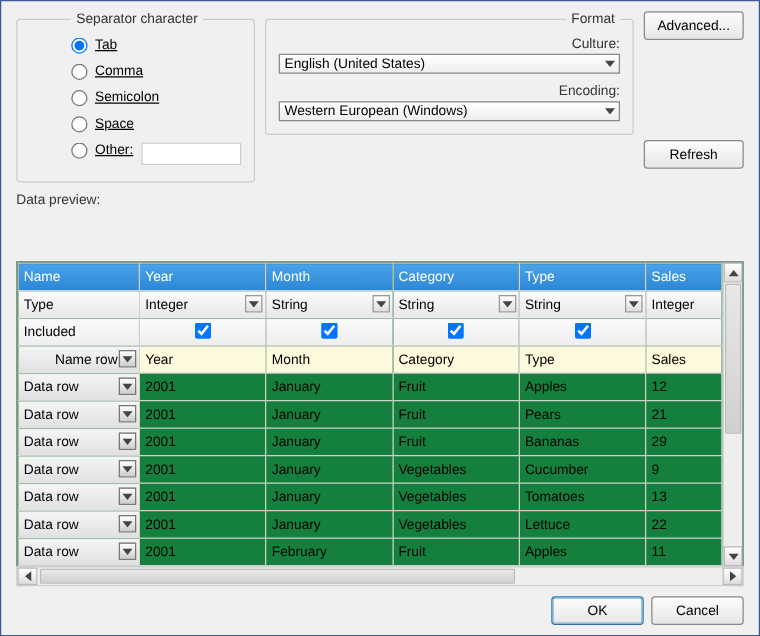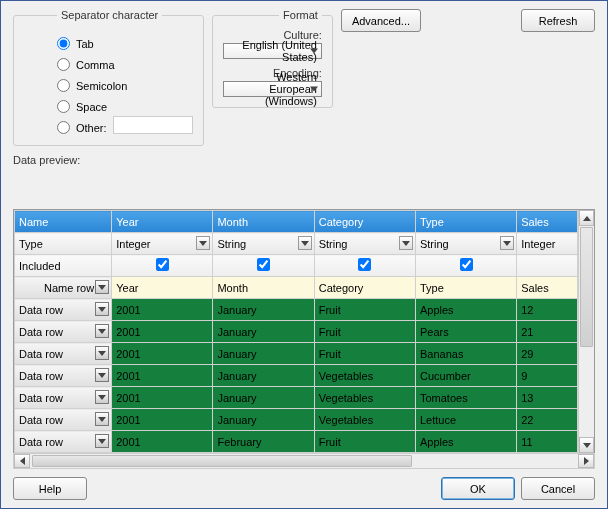--- a/index.html
+++ b/index.html
@@ -7,28 +7,28 @@
 .window { width: 608px; height: 509px; border: 1px solid #3b5998; background: #f0f0f0; display: flex; flex-direction: column; }
 .titlebar { height: 28px; background: linear-gradient(#f8f8f8, #e0e0e0); border-bottom: 1px solid #ccc; display: flex; align-items: center; padding: 0 4px 0 8px; }
 .titlebar-text { flex: 1; font-size: 12px; color: #333; }
 .close-btn { width: 42px; height: 18px; background: linear-gradient(#e77, #c33); border: 1px solid #a22; border-radius: 2px; display: flex; align-items: center; justify-content: center; cursor: pointer; }
 .close-btn svg { width: 10px; height: 10px; }
 .content { flex: 1; padding: 8px 12px; display: flex; flex-direction: column; overflow: hidden; }
 .top-row { display: flex; gap: 8px; align-items: flex-start; }
 fieldset { border: 1px solid #ccc; border-radius: 3px; padding: 8px 10px 10px 10px; background: #f0f0f0; }
 legend { font-size: 11px; padding: 0 4px; color: #333; }
 .sep-group { width: 180px; padding-left: 43px; }
-.radio-row { display: flex; align-items: flex-end; gap: 6px; height: 20px; margin: 1px 0; }
+.radio-row { display: flex; align-items: flex-start; gap: 6px; height: 20px; margin: 1px 0; text-decoration: underline; }
 .radio-row input[type=radio] { margin: 0; }
 .radio-row input[type=text] { width: 80px; height: 18px; border: 1px solid #ccc; background: #fff; padding: 0 3px; font-size: 11px; }
 .fmt-group { flex: 1; text-align: right; }
 .fmt-label { color: #333; margin-bottom: 2px; }
 .combo { width: 100%; height: 16px; border: 1px solid #888; background: linear-gradient(#fff,#eee); display: flex; align-items: center; padding: 0 4px; margin-bottom: 8px; cursor: pointer; position: relative; }
 .combo-arrow { position: absolute; right: 3px; top: 50%; transform: translateY(-50%); }
-.side-buttons { display: flex; gap: 100px; }
+.side-buttons { display: flex; flex-direction: column; gap: 80px; }
 .btn { min-width: 74px; height: 23px; border: 1px solid #888; border-radius: 3px; background: linear-gradient(#fdfdfd,#e6e6e6); font-size: 11px; display: inline-flex; align-items: center; justify-content: center; padding: 0 10px; cursor: pointer; }
 .btn.primary { border: 1px solid #2e74b5; box-shadow: 0 0 0 1px #7bb4e3 inset; }
 .preview-label { margin-top: 8px; margin-bottom: 2px; color: #333; }
 .grid-wrap { flex: 1; border: 1px solid #999; background: #15803d; display: flex; overflow: hidden; margin-top: 41px; }
 .grid { flex: 1; overflow: hidden; }
 table { border-collapse: collapse; width: 100%; table-layout: fixed; }
 th, td { border: 1px solid #d0d0d0; height: 22px; padding: 0 4px; text-align: left; font-size: 11px; overflow: hidden; white-space: nowrap; }
 th.h1 { background: linear-gradient(#4aa3e8,#2b86d6); color: #fff; font-weight: normal; }
 .type-cell { background: linear-gradient(#fafafa,#e8e8e8); position: relative; padding-right: 16px; }
 .type-cell .dd { position: absolute; right: 2px; top: 3px; width: 14px; height: 14px; border: 1px solid #999; background: linear-gradient(#fff,#ddd); display: flex; align-items: center; justify-content: center; }
@@ -250,19 +250,18 @@
         </div>
       <div class="track">
           <div class="thumb"></div>
         </div>
       <div class="right">
           <span class="tri-r"></span>
         </div>
     </div>
 
     <div class="footer">
-      <button class="btn">Help</button>
       <div class="spacer"></div>
       <button class="btn primary">OK</button>
       <button class="btn">Cancel</button>
     </div>
   </div>
 </div>
 
 </body></html>

